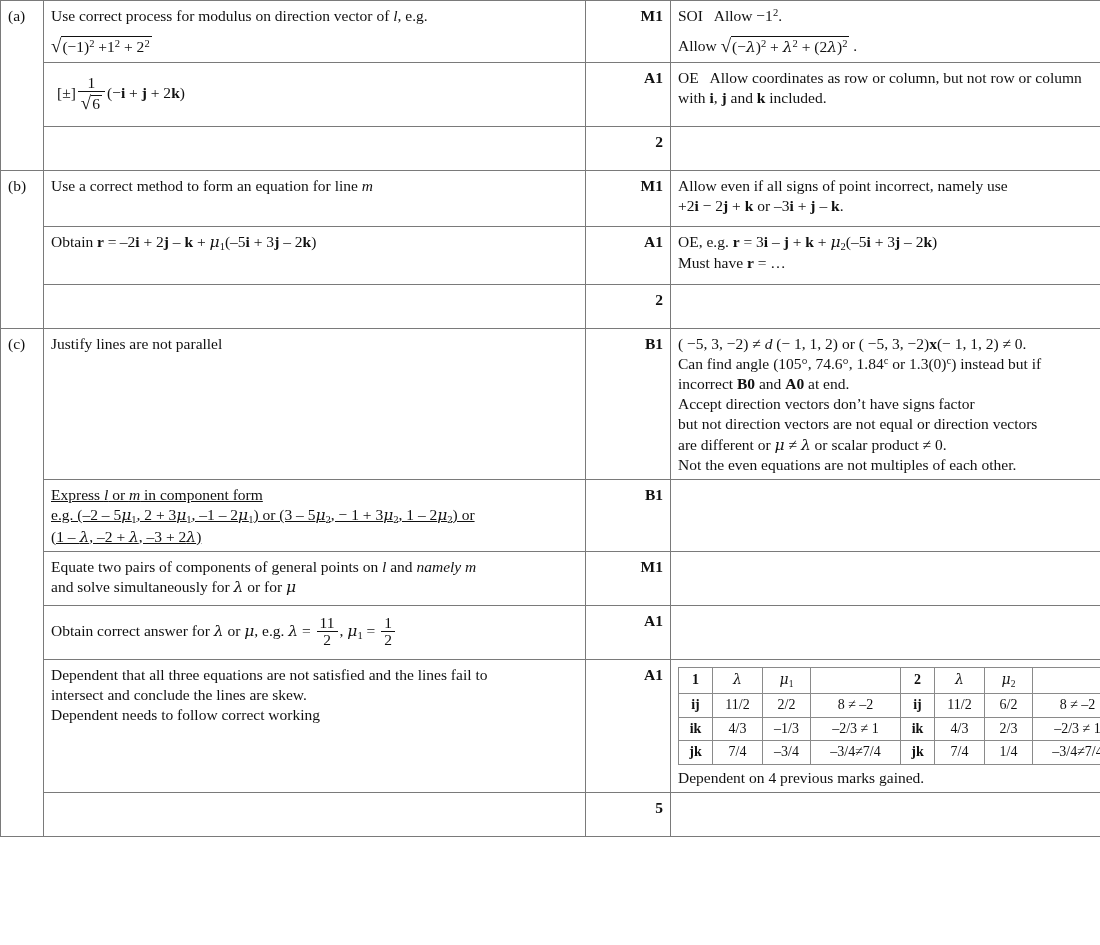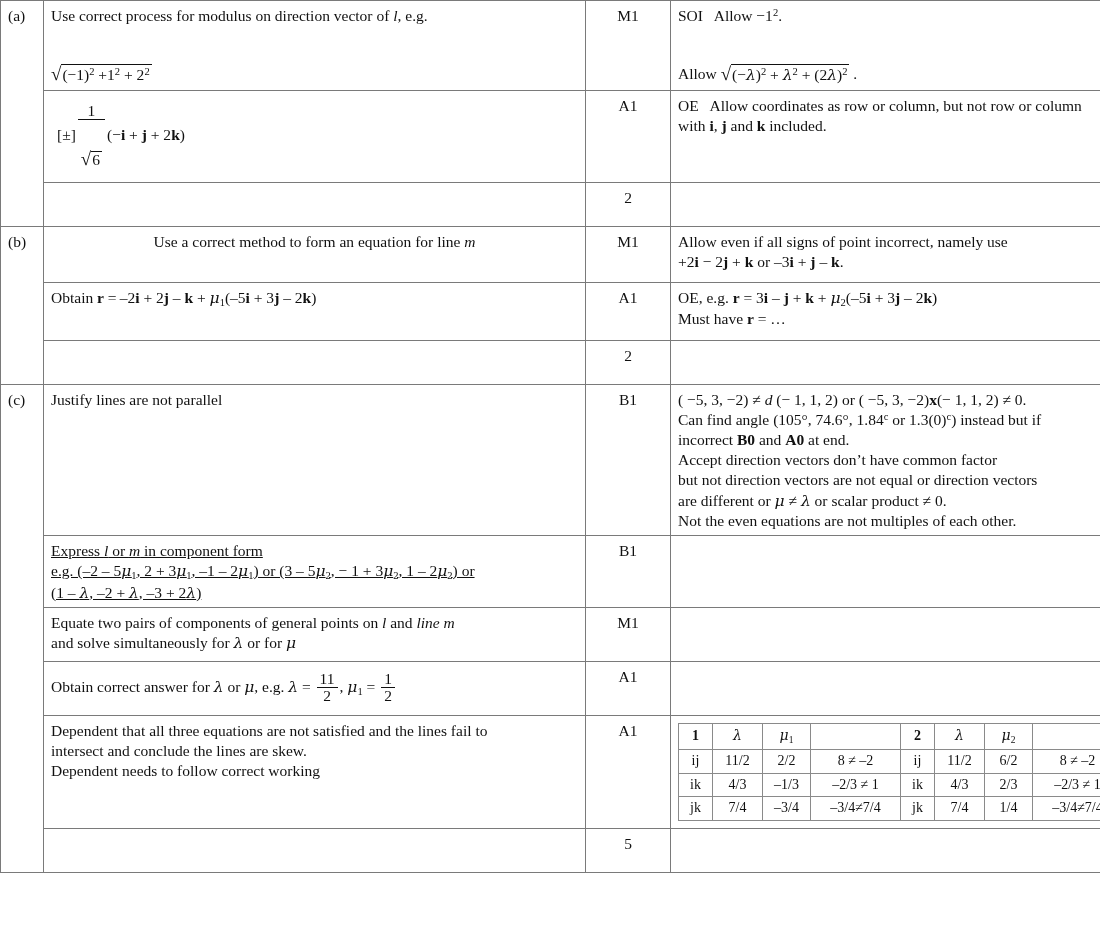--- a/index.html
+++ b/index.html
@@ -23,21 +23,21 @@
     padding:5px 7px 4px 7px;
     line-height:1.30;
   }
   
   col.c-part{width:43px;}
   col.c-ans{width:542px;}
   col.c-mark{width:85px;}
   col.c-guide{width:430px;}
 
   td.part{border-left:none;padding:6px 0 0 2px;text-align:left;}
-  td.mark{text-align:center;font-weight:normal;padding-right:12px;white-space:nowrap;}
+  td.mark{text-align:right;font-weight:bold;padding-right:12px;white-space:nowrap;}
   td.guide{border-right:none;}
   td.ans{}
 
   .sect-top td{border-top:3px double #6f6f6f;}
   .blank-row td{height:34px;}
 
   
   .mi{font-style:italic;}
   .bf{font-weight:bold;}
   .gk{font-family:"DejaVu Serif", serif;font-style:italic;}
@@ -49,21 +49,21 @@
     vertical-align:middle;
     text-align:center;
     line-height:1.02;
     margin:0 2px;
     position:relative;
     top:-1px;
   }
   .frac .num{display:block;padding:0 3px;}
   .frac .den{display:block;border-top:1.2px solid #111;padding:0 3px;}
 
-  .sqrt{display:inline-block;white-space:nowrap;margin-top:28px;}
+  .sqrt{display:inline-block;white-space:nowrap;}
   .sqrt .rad{font-size:1.22em;position:relative;top:1px;}
   .sqrt .body{border-top:1.2px solid #111;padding:0 2px 0 1px;display:inline-block;position:relative;top:1px;}
 
   .eq-line{margin-top:7px;}
   .ln{display:block;}
 
   
   table.mini{
     border-collapse:collapse;
     margin:2px 0 3px 0;
@@ -72,21 +72,21 @@
     width:408px;
   }
   table.mini td{
     border:1px solid #8a8a8a;
     text-align:center;
     padding:3px 2px;
     vertical-align:middle;
     line-height:1.2;
   }
   table.mini td.hd{font-weight:bold;}
-  table.mini td.lbl{font-weight:normal;}
+  table.mini td.lbl{font-weight:bold;}
   .mini-note{margin-top:2px;}
   col.m1{width:34px;}
   col.m2{width:50px;}
   col.m3{width:48px;}
   col.m4{width:90px;}
 </style>
 </head>
 <body>
 
 <div class="sheet">
@@ -129,21 +129,21 @@
   </tr>
 
   <tr class="blank-row">
     <td class="ans">&nbsp;</td>
     <td class="mark">2</td>
     <td class="guide">&nbsp;</td>
   </tr>
 
   <tr class="sect-top">
     <td class="part" rowspan="3">(b)</td>
-    <td class="ans" style="height:46px;text-align:center;">
+    <td class="ans" style="height:46px;">
       <span class="ln">Use a correct method to form an equation for line <span class="mi">m</span></span>
     </td>
     <td class="mark">M1</td>
     <td class="guide">
       <span class="ln">Allow even if all signs of point incorrect, namely use</span>
       <span class="ln">+2<span class="bf">i</span> − 2<span class="bf">j</span> + <span class="bf">k</span> or –3<span class="bf">i</span> + <span class="bf">j</span> – <span class="bf">k</span>.</span>
     </td>
   </tr>
 
   <tr>
@@ -166,40 +166,40 @@
   <tr class="sect-top">
     <td class="part" rowspan="6">(c)</td>
     <td class="ans">
       <span class="ln">Justify lines are not parallel</span>
     </td>
     <td class="mark">B1</td>
     <td class="guide">
       <span class="ln">(&nbsp;−5, 3, −2) ≠ <span class="mi">d</span> (− 1, 1, 2) or (&nbsp;−5, 3, −2)<span class="bf">x</span>(− 1, 1, 2) ≠ 0.</span>
       <span class="ln">Can find angle (105°, 74.6°, 1.84<sup>c</sup> or 1.3(0)<sup>c</sup>) instead but if</span>
       <span class="ln">incorrect <span class="bf">B0</span> and <span class="bf">A0</span> at end.</span>
-      <span class="ln">Accept direction vectors don’t have common factor</span>
+      <span class="ln">Accept direction vectors don’t have signs factor</span>
       <span class="ln">but not direction vectors are not equal or direction vectors</span>
       <span class="ln">are different or <span class="gk">μ</span> ≠ <span class="gk">λ</span> or scalar product ≠ 0.</span>
       <span class="ln">Not the even equations are not multiples of each other.</span>
     </td>
   </tr>
 
   <tr>
     <td class="ans" style="height:56px;text-decoration:underline;">
       <span class="ln">Express <span class="mi">l</span> or <span class="mi">m</span> in component form</span>
       <span class="ln">e.g. (–2 – 5<span class="gk">μ</span><sub>1</sub>, 2 + 3<span class="gk">μ</span><sub>1</sub>, –1 – 2<span class="gk">μ</span><sub>1</sub>) or (3 – 5<span class="gk">μ</span><sub>2</sub>, − 1 + 3<span class="gk">μ</span><sub>2</sub>, 1 – 2<span class="gk">μ</span><sub>2</sub>) or</span>
       <span class="ln">(1 – <span class="gk">λ</span>, –2 + <span class="gk">λ</span>, –3 + 2<span class="gk">λ</span>)</span>
     </td>
     <td class="mark">B1</td>
     <td class="guide">&nbsp;</td>
   </tr>
 
   <tr>
     <td class="ans" style="height:44px;">
-      <span class="ln">Equate two pairs of components of general points on <span class="mi">l</span> and <span class="mi">line m</span></span>
+      <span class="ln">Equate two pairs of components of general points on <span class="mi">l</span> and <span class="mi">namely m</span></span>
       <span class="ln">and solve simultaneously for <span class="gk">λ</span> or for <span class="gk">μ</span></span>
     </td>
     <td class="mark">M1</td>
     <td class="guide">&nbsp;</td>
   </tr>
 
   <tr>
     <td class="ans" style="height:44px;vertical-align:middle;">
       <span class="ln">Obtain correct answer for <span class="gk">λ</span> or <span class="gk">μ</span>, e.g. <span class="gk">λ</span> =
         <span class="frac"><span class="num">11</span><span class="den">2</span></span>,
@@ -266,20 +266,21 @@
             <td>7/4</td>
             <td>–3/4</td>
             <td>–3/4≠7/4</td>
             <td class="lbl">jk</td>
             <td>7/4</td>
             <td>1/4</td>
             <td>–3/4≠7/4</td>
           </tr>
         </tbody>
       </table>
+      <span class="ln mini-note">Dependent on 4 previous marks gained.</span>
     </td>
   </tr>
 
   <tr class="blank-row">
     <td class="ans">&nbsp;</td>
     <td class="mark">5</td>
     <td class="guide">&nbsp;</td>
   </tr>
 
   </tbody>

